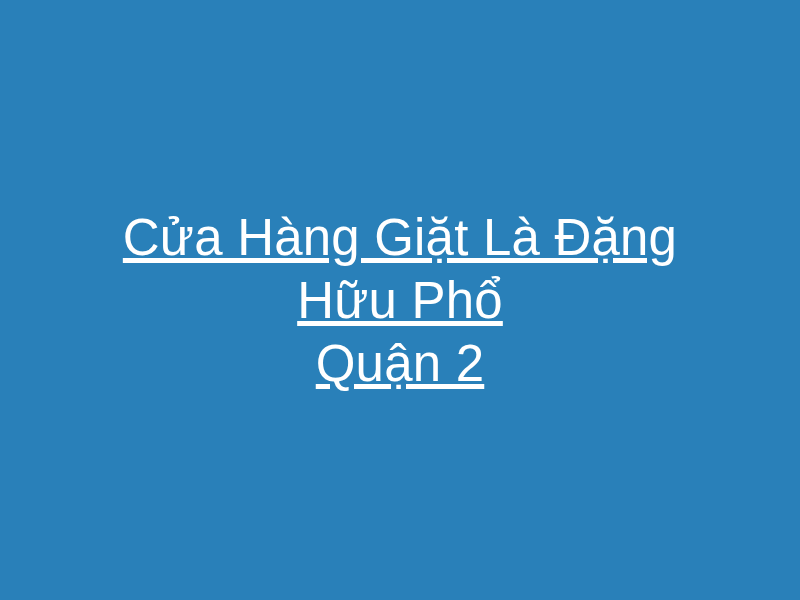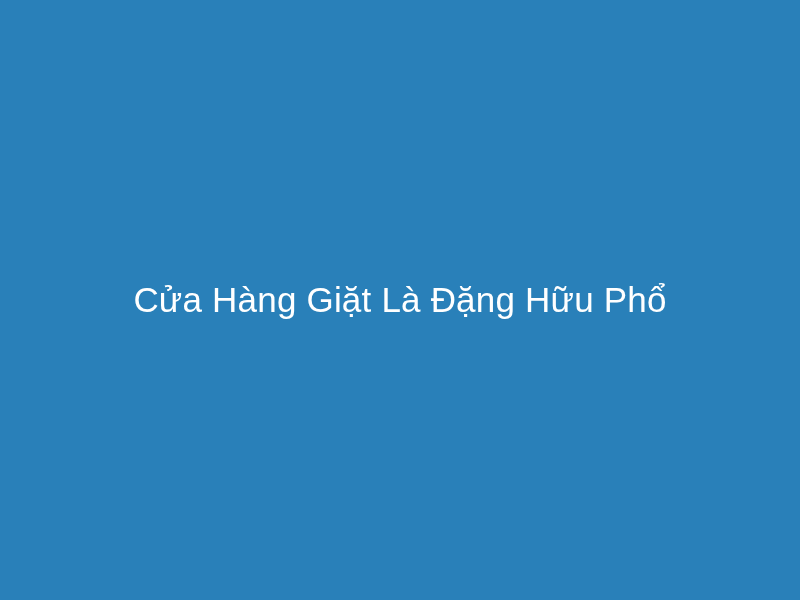--- a/index.html
+++ b/index.html
@@ -30,33 +30,35 @@
     width: 700px;
     text-align: center;
     padding: 0 20px;
     box-sizing: border-box;
   }
 
   .banner-line {
     display: block;
     color: #ffffff;
     font-family: "Liberation Sans", "DejaVu Sans", sans-serif;
-    font-size: 35px;
+    font-size: 51px;
     font-weight: 400;
-    line-height: 86px;
+    line-height: 63px;
     letter-spacing: 0.2px;
     white-space: normal;
+    text-decoration: underline;
     -webkit-font-smoothing: antialiased;
   }
 </style>
 </head>
 <body>
 
 <div id="banner" style="background-color: rgb(41, 128, 185);">
 
   <div id="banner-text-block">
 
     <span class="banner-line" style="color: rgb(255, 255, 255);">Cửa Hàng Giặt Là Đặng Hữu Phổ</span>
 
+    <span class="banner-line" style="color: rgb(255, 255, 255);">Quận 2</span>
 
   </div>
 
 </div>
 
 </body></html>

